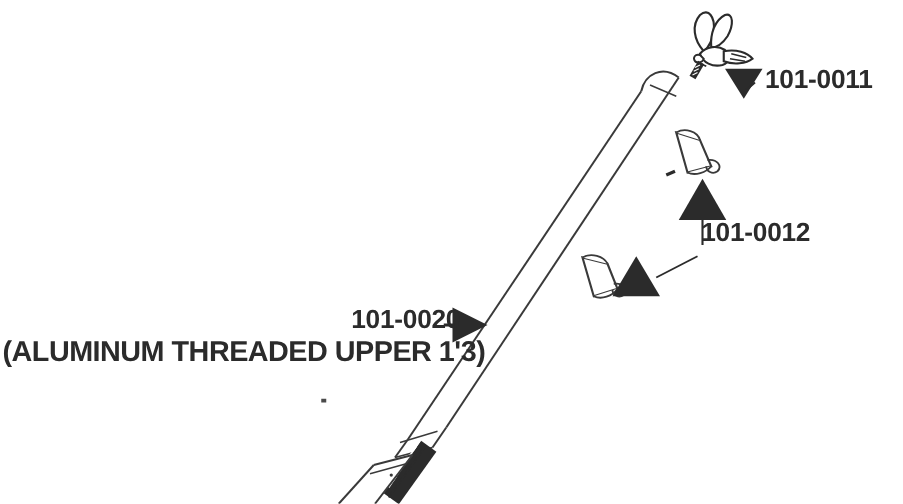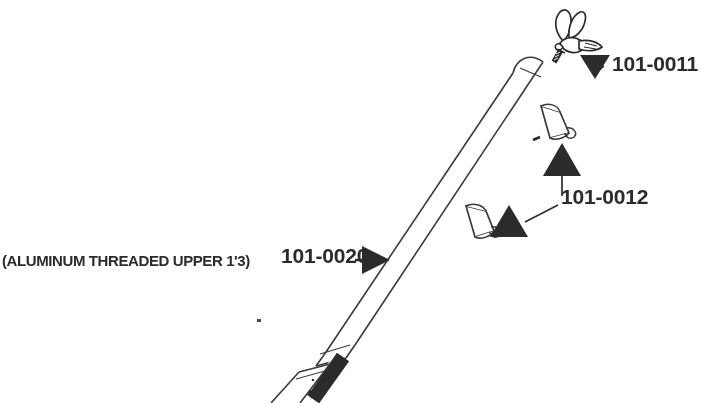--- a/index.html
+++ b/index.html
@@ -6,24 +6,24 @@
   body{width:722px;height:403px;overflow:hidden;
        font-family:"Liberation Sans",sans-serif;}
   #diagram-root{position:relative;width:582px;height:403px;background:#ffffff;}
   svg#parts-svg{position:absolute;left:0;top:0;width:722px;height:403px;display:block;}
   .lbl{position:absolute;color:#2b2b2b;font-family:"Liberation Sans",sans-serif;
        font-weight:bold;white-space:nowrap;letter-spacing:-0.2px;}
   .lbl-code{font-size:21px;}
   .lbl-desc{font-size:19px;}
   #label-0011-code{left:612px;top:52px;}
   #label-0011-desc{left:628px;top:76px;}
-  #label-0012-code{left:561px;top:185px;}
+  #label-0012-code{left:561px;top:175px;}
   #label-0012-desc{left:561px;top:209px;}
   #label-0020-code{left:281px;top:244px;}
-  #label-0020-desc{left:2px;top:252px;font-size:15px;letter-spacing:-0.4px;}
+  #label-0020-desc{left:2px;top:268px;font-size:23px;letter-spacing:-0.4px;}
 </style>
 </head>
 <body>
 
 <div id="diagram-root">
 
   <svg id="parts-svg" viewBox="0 0 722 403">
 
     <g>
 

